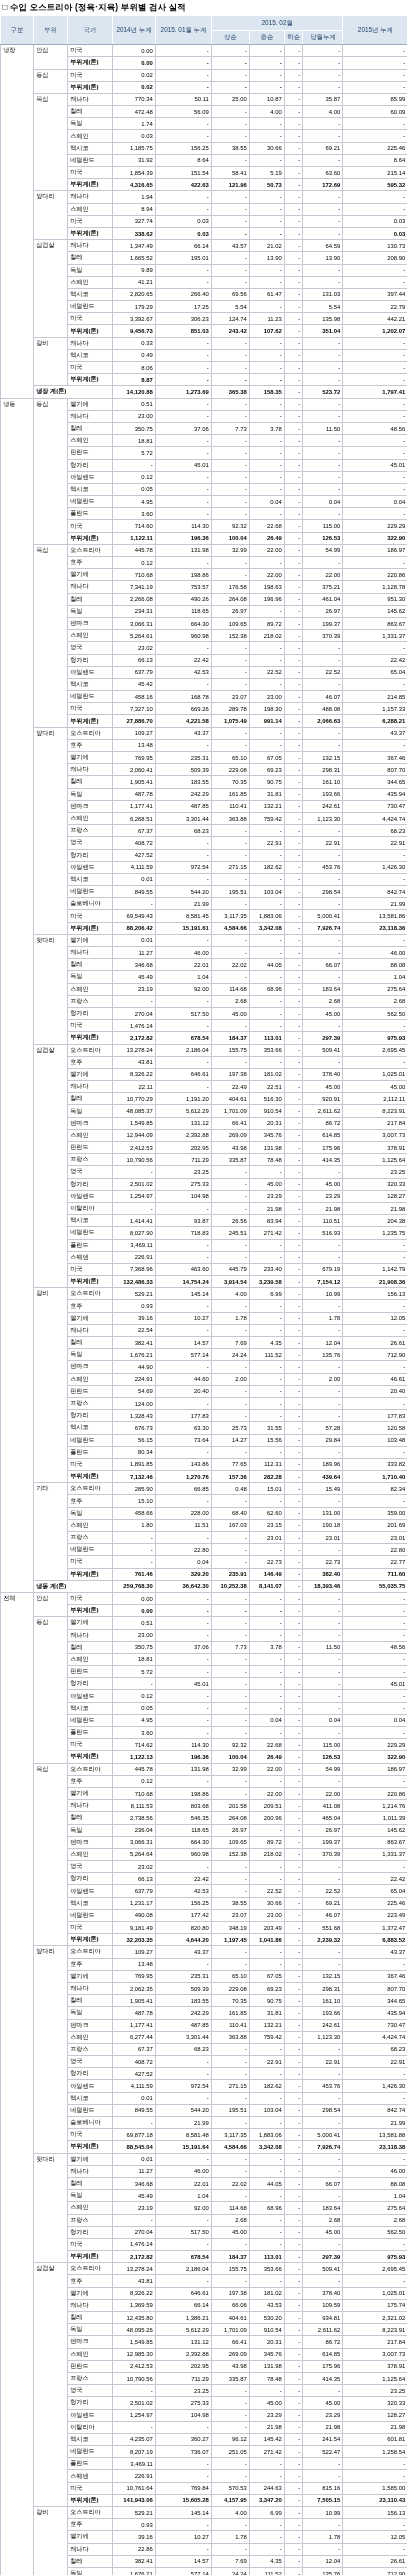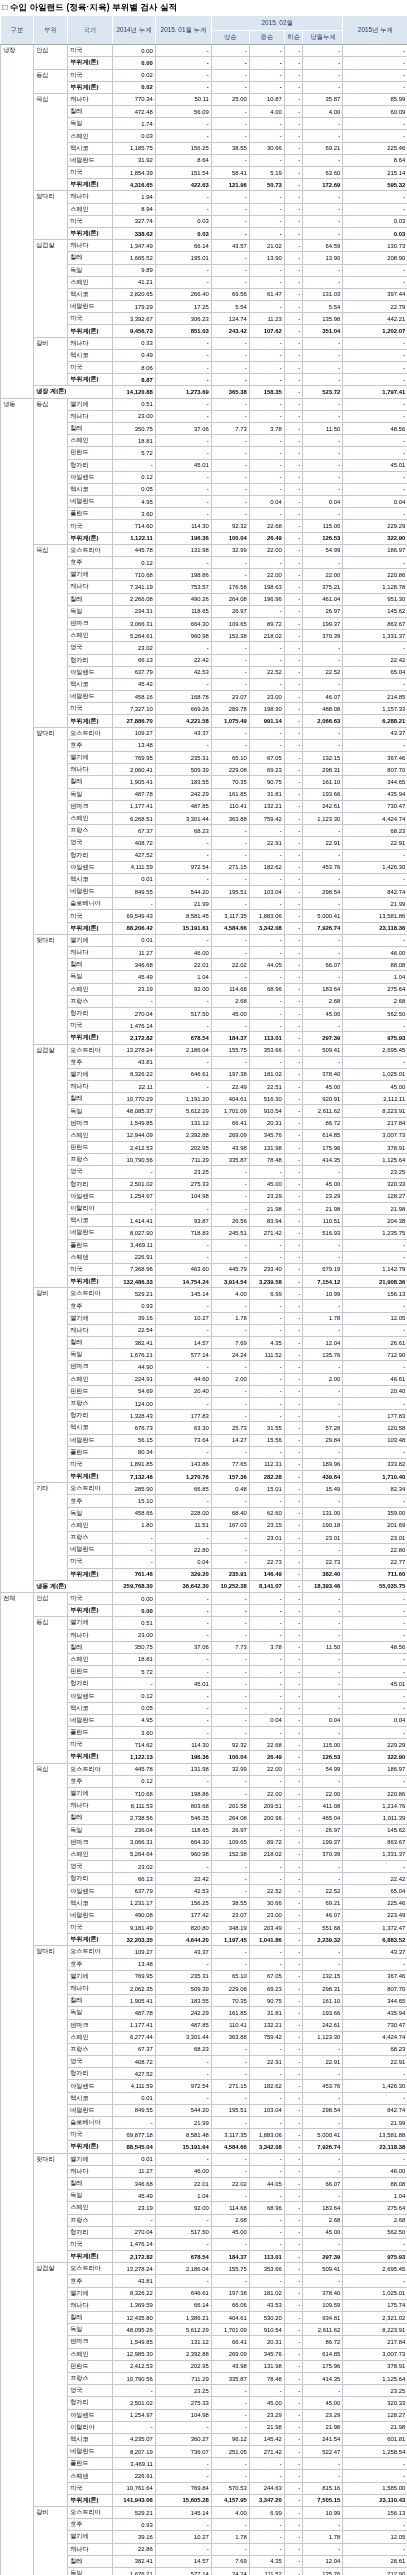--- a/index.html
+++ b/index.html
@@ -16,21 +16,21 @@
     font-size:5.9px; white-space:nowrap; overflow:hidden;
   }
   td.num { text-align:right; }
   td.bold { font-weight:bold; }
   td.gubun, td.part { vertical-align:top; text-align:left; font-size:6.1px; }
   td.country { text-align:left; font-size:6.1px; }
 </style>
 </head>
 <body>
 
-<div class="title">□ 수입 아일랜드 (정육·지육) 부위별 검사 실적</div>
+<div class="title">□ 수입 오스트리아 (정육·지육) 부위별 검사 실적</div>
 
 <table>
   <colgroup>
     <col style="width:33px">
       <col style="width:34px">
       <col style="width:45px">
     <col style="width:43px">
       <col style="width:56px">
       <col style="width:38px">
     <col style="width:35px">

